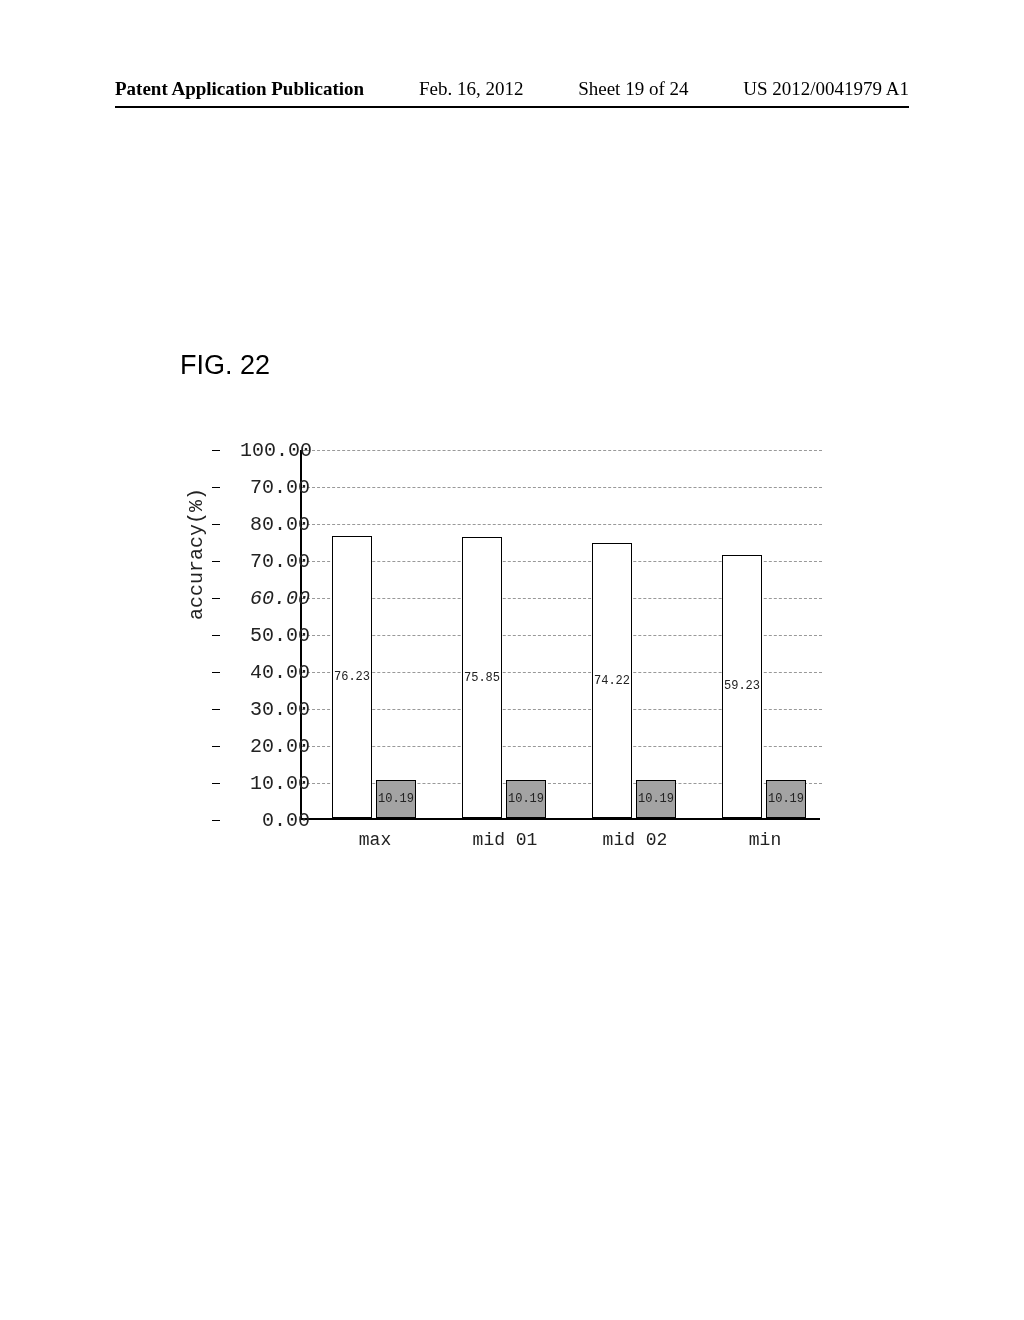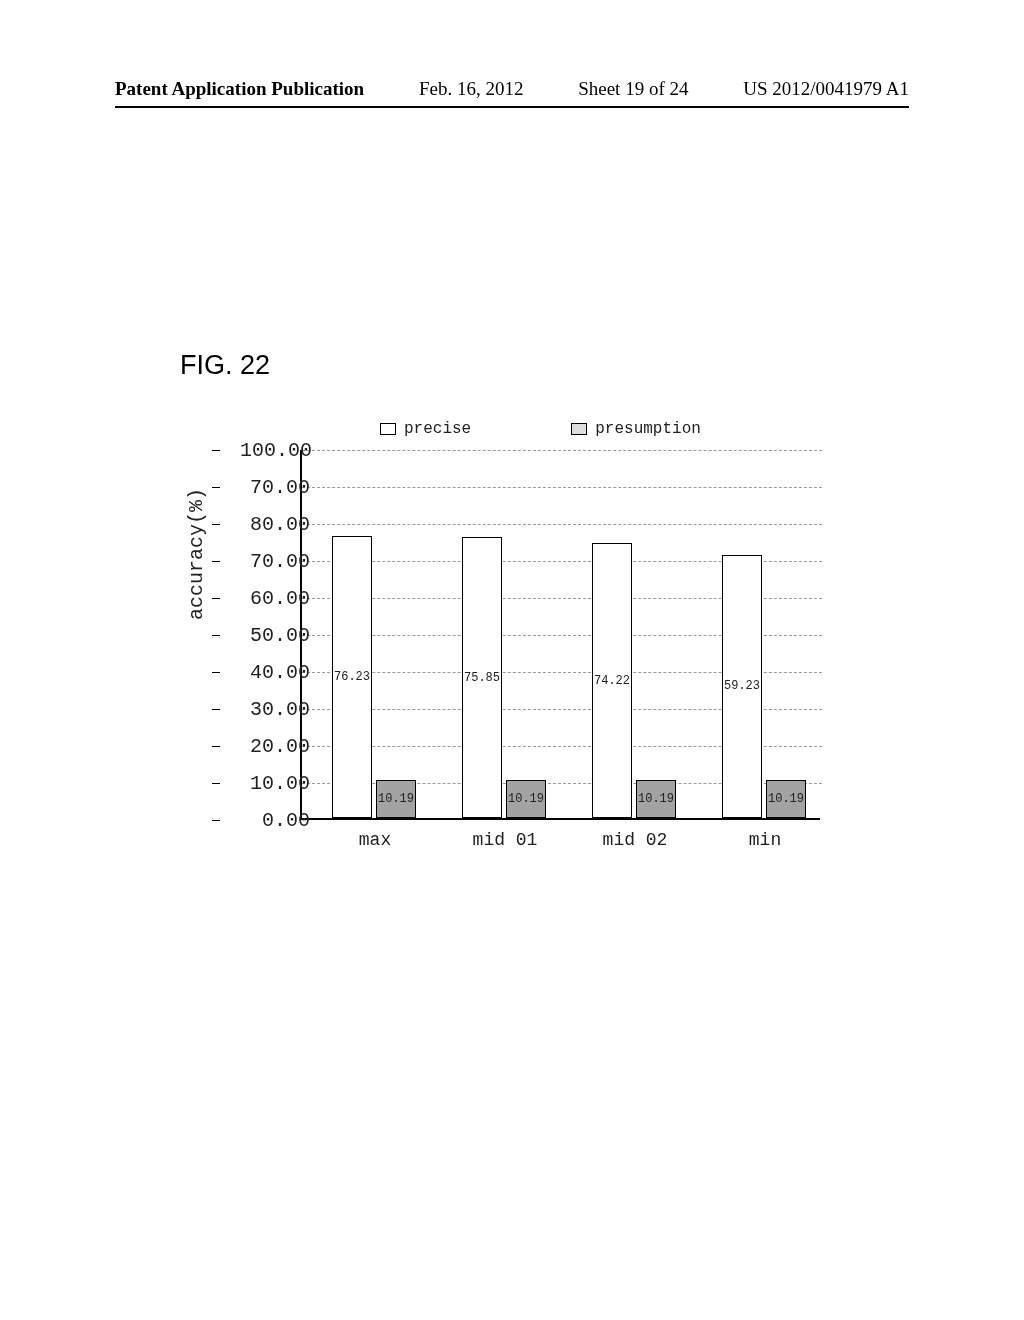--- a/index.html
+++ b/index.html
@@ -50,30 +50,20 @@
       <span>Sheet 19 of 24</span>
       <span>US 2012/0041979 A1</span>
     </div>
     <hr class="header-rule">
   </div>
 
   <div class="fig-label">FIG. 22</div>
 
   <div class="chart">
 
-    <div class="legend">
-      <div class="legend-item">
-        <span class="swatch precise"></span>
-        <span>precise</span>
-      </div>
-      <div class="legend-item">
-        <span class="swatch presumption"></span>
-        <span>presumption</span>
-      </div>
-    </div>
 
     <div class="yaxis-label">accuracy(%)</div>
 
     <div class="plot">
       <div id="grid-container">
           <div class="grid" style="top: 333px;"></div>
           <div class="grid" style="top: 296px;"></div>
           <div class="grid" style="top: 259px;"></div>
           <div class="grid" style="top: 222px;"></div>
           <div class="grid" style="top: 185px;"></div>
@@ -128,21 +118,21 @@
       <div class="ylabel-tick" style="top: 363px;">10.00</div>
       <div class="ytick" style="top: 326px;"></div>
       <div class="ylabel-tick" style="top: 326px;">20.00</div>
       <div class="ytick" style="top: 289px;"></div>
       <div class="ylabel-tick" style="top: 289px;">30.00</div>
       <div class="ytick" style="top: 252px;"></div>
       <div class="ylabel-tick" style="top: 252px;">40.00</div>
       <div class="ytick" style="top: 215px;"></div>
       <div class="ylabel-tick" style="top: 215px;">50.00</div>
       <div class="ytick" style="top: 178px;"></div>
-      <div class="ylabel-tick" style="top: 178px;">60.00</div>
+      <div class="ylabel-tick" style="top: 178px; font-style: italic;">60.00</div>
       <div class="ytick" style="top: 141px;"></div>
       <div class="ylabel-tick" style="top: 141px;">70.00</div>
       <div class="ytick" style="top: 104px;"></div>
       <div class="ylabel-tick" style="top: 104px;">80.00</div>
       <div class="ytick" style="top: 67px;"></div>
       <div class="ylabel-tick" style="top: 67px;">70.00</div>
       <div class="ytick" style="top: 30px;"></div>
       <div class="ylabel-tick" style="top: 30px;">100.00</div>
       <div class="xlabel" style="left: 110px;">max</div>
       <div class="xlabel" style="left: 240px;">mid 01</div>

